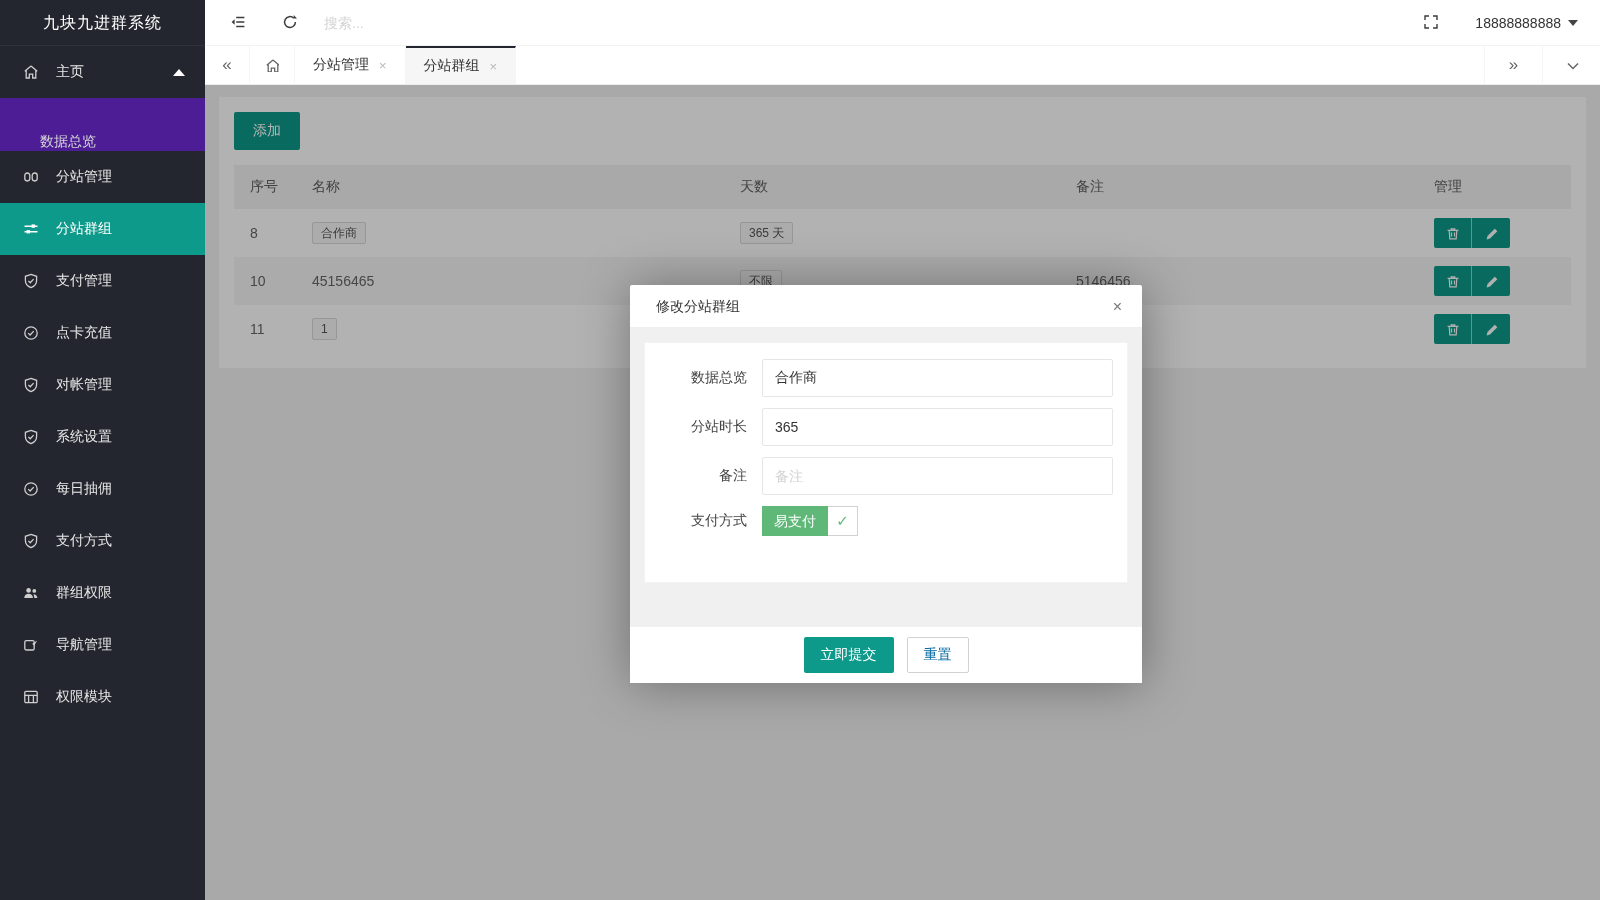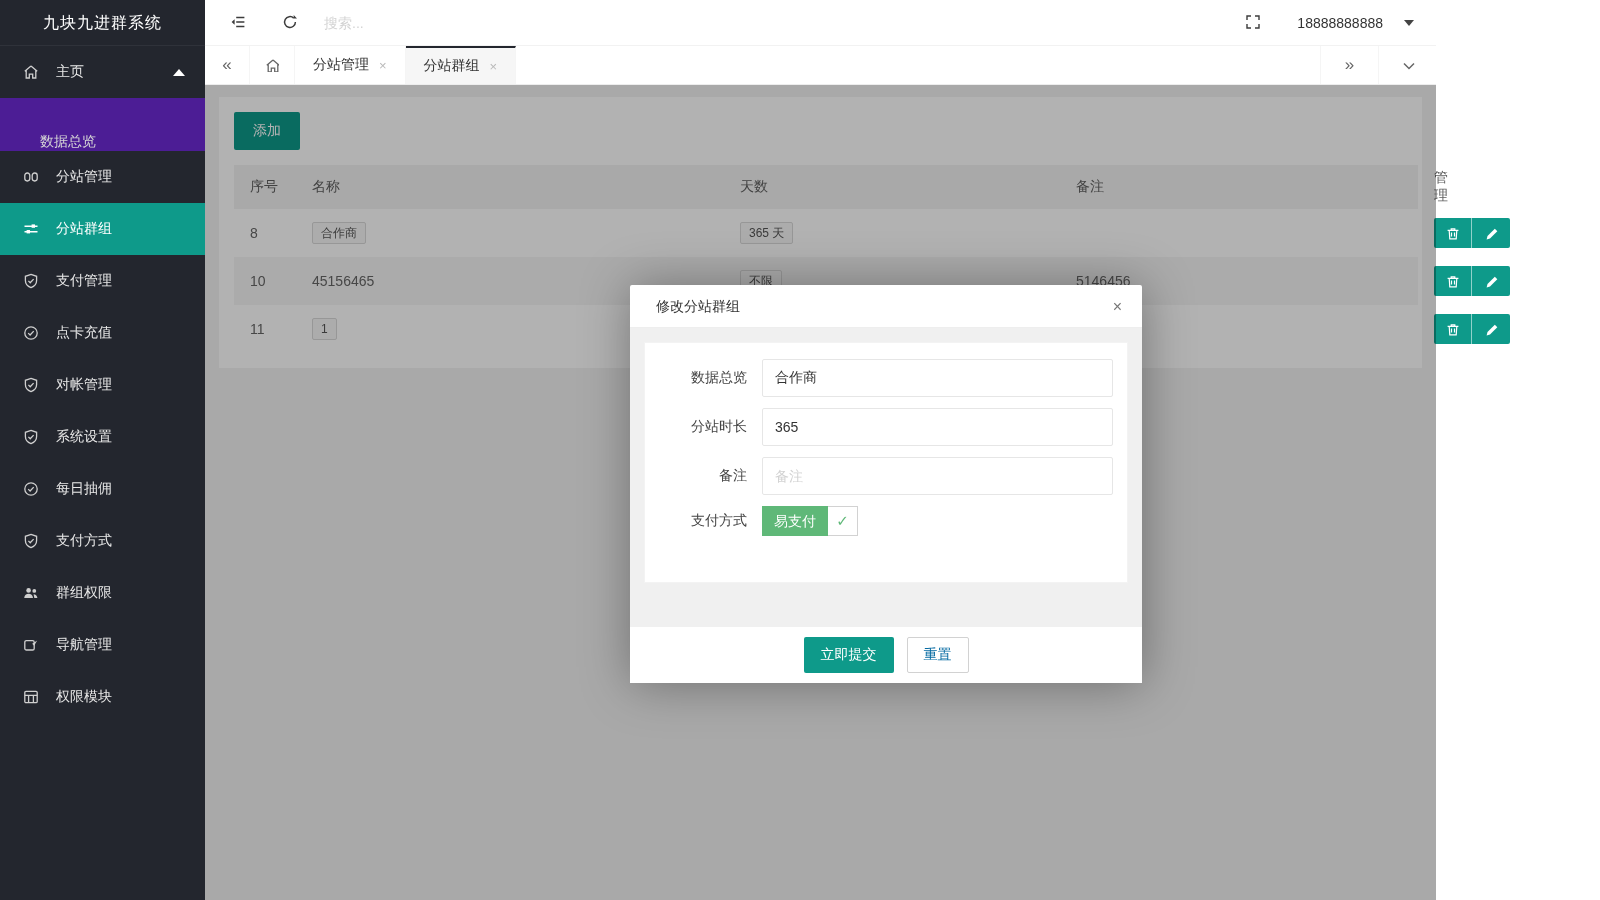--- a/index.html
+++ b/index.html
@@ -1,18 +1,18 @@
 <!DOCTYPE html>
 <html><head>
 <meta charset="utf-8">
 <style>
   * { margin:0; padding:0; box-sizing:border-box; }
   html,body { width:1600px; height:900px; overflow:hidden; }
   body { font-family:"Liberation Sans","DejaVu Sans",sans-serif; font-size:14px; color:#333; background:#fff; }
-  .app { display:flex; width:1436px; height:900px; }
+  .app { display:flex; width:1600px; height:900px; }
 
   
   .sidebar { width:205px; height:900px; background:#23262e; flex-shrink:0; display:flex; flex-direction:column; }
   .logo { height:45px; line-height:45px; text-align:center; color:#fff; font-size:16px; letter-spacing:1px; }
   .nav { flex:1; overflow:hidden; border-top:1px solid rgba(255,255,255,.06); }
   .nav-item { height:52px; display:flex; align-items:center; padding:0 18px 0 23px; color:#e8e8e8; font-size:14px; cursor:pointer; position:relative; }
   .nav-item .nico { width:16px; height:16px; margin-right:17px; color:#cfcfcf; flex-shrink:0; }
   .nav-item.active { background:#0e9a8a; color:#fff; }
   .nav-item.active .nico { color:#fff; }
   .nav-sub { height:53px; display:flex; align-items:flex-end; padding-left:40px; background:#4c1d95; color:#d6d6d6; cursor:pointer; }
@@ -21,21 +21,21 @@
   
   .main { flex:1; display:flex; flex-direction:column; min-width:0; }
 
   
   .topbar { height:45px; background:#fff; display:flex; align-items:center; padding:0 22px 0 25px; flex-shrink:0; }
   .tico { width:18px; height:18px; color:#3c3c3c; cursor:pointer; }
   .topbar .sp { margin-right:34px; }
   .search-input { border:none; outline:none; font-size:14px; color:#333; width:220px; margin-left:24px; }
   .search-input::placeholder { color:#d4d4d4; }
   .top-right { margin-left:auto; display:flex; align-items:center; gap:34px; }
-  .user-box { display:flex; align-items:center; gap:21px; cursor:pointer; font-size:14px; color:#333; }
+  .user-box { display:flex; align-items:center; gap:7px; cursor:pointer; font-size:14px; color:#333; }
   .caret-down { width:0; height:0; border-left:5px solid transparent; border-right:5px solid transparent; border-top:6px solid #444; }
 
   
   .tabbar { height:40px; background:#fff; border-top:1px solid #f2f2f2; border-bottom:1px solid #ededed; display:flex; align-items:stretch; flex-shrink:0; }
   .tb-seg { width:45px; display:flex; align-items:center; justify-content:center; color:#666; cursor:pointer; border-right:1px solid #f5f5f5; font-size:17px; }
   .tab { display:flex; align-items:center; padding:0 18px; border-right:1px solid #f5f5f5; cursor:pointer; font-size:14px; color:#333; gap:10px; position:relative; }
   .tab .x { color:#b9b9b9; font-size:13px; }
   .tab.active { background:#f6f6f6; border-top:2px solid #23262e; }
   .tb-right { margin-left:auto; display:flex; }
   .tb-right .tb-seg { border-right:none; border-left:1px solid #f5f5f5; width:58px; }

